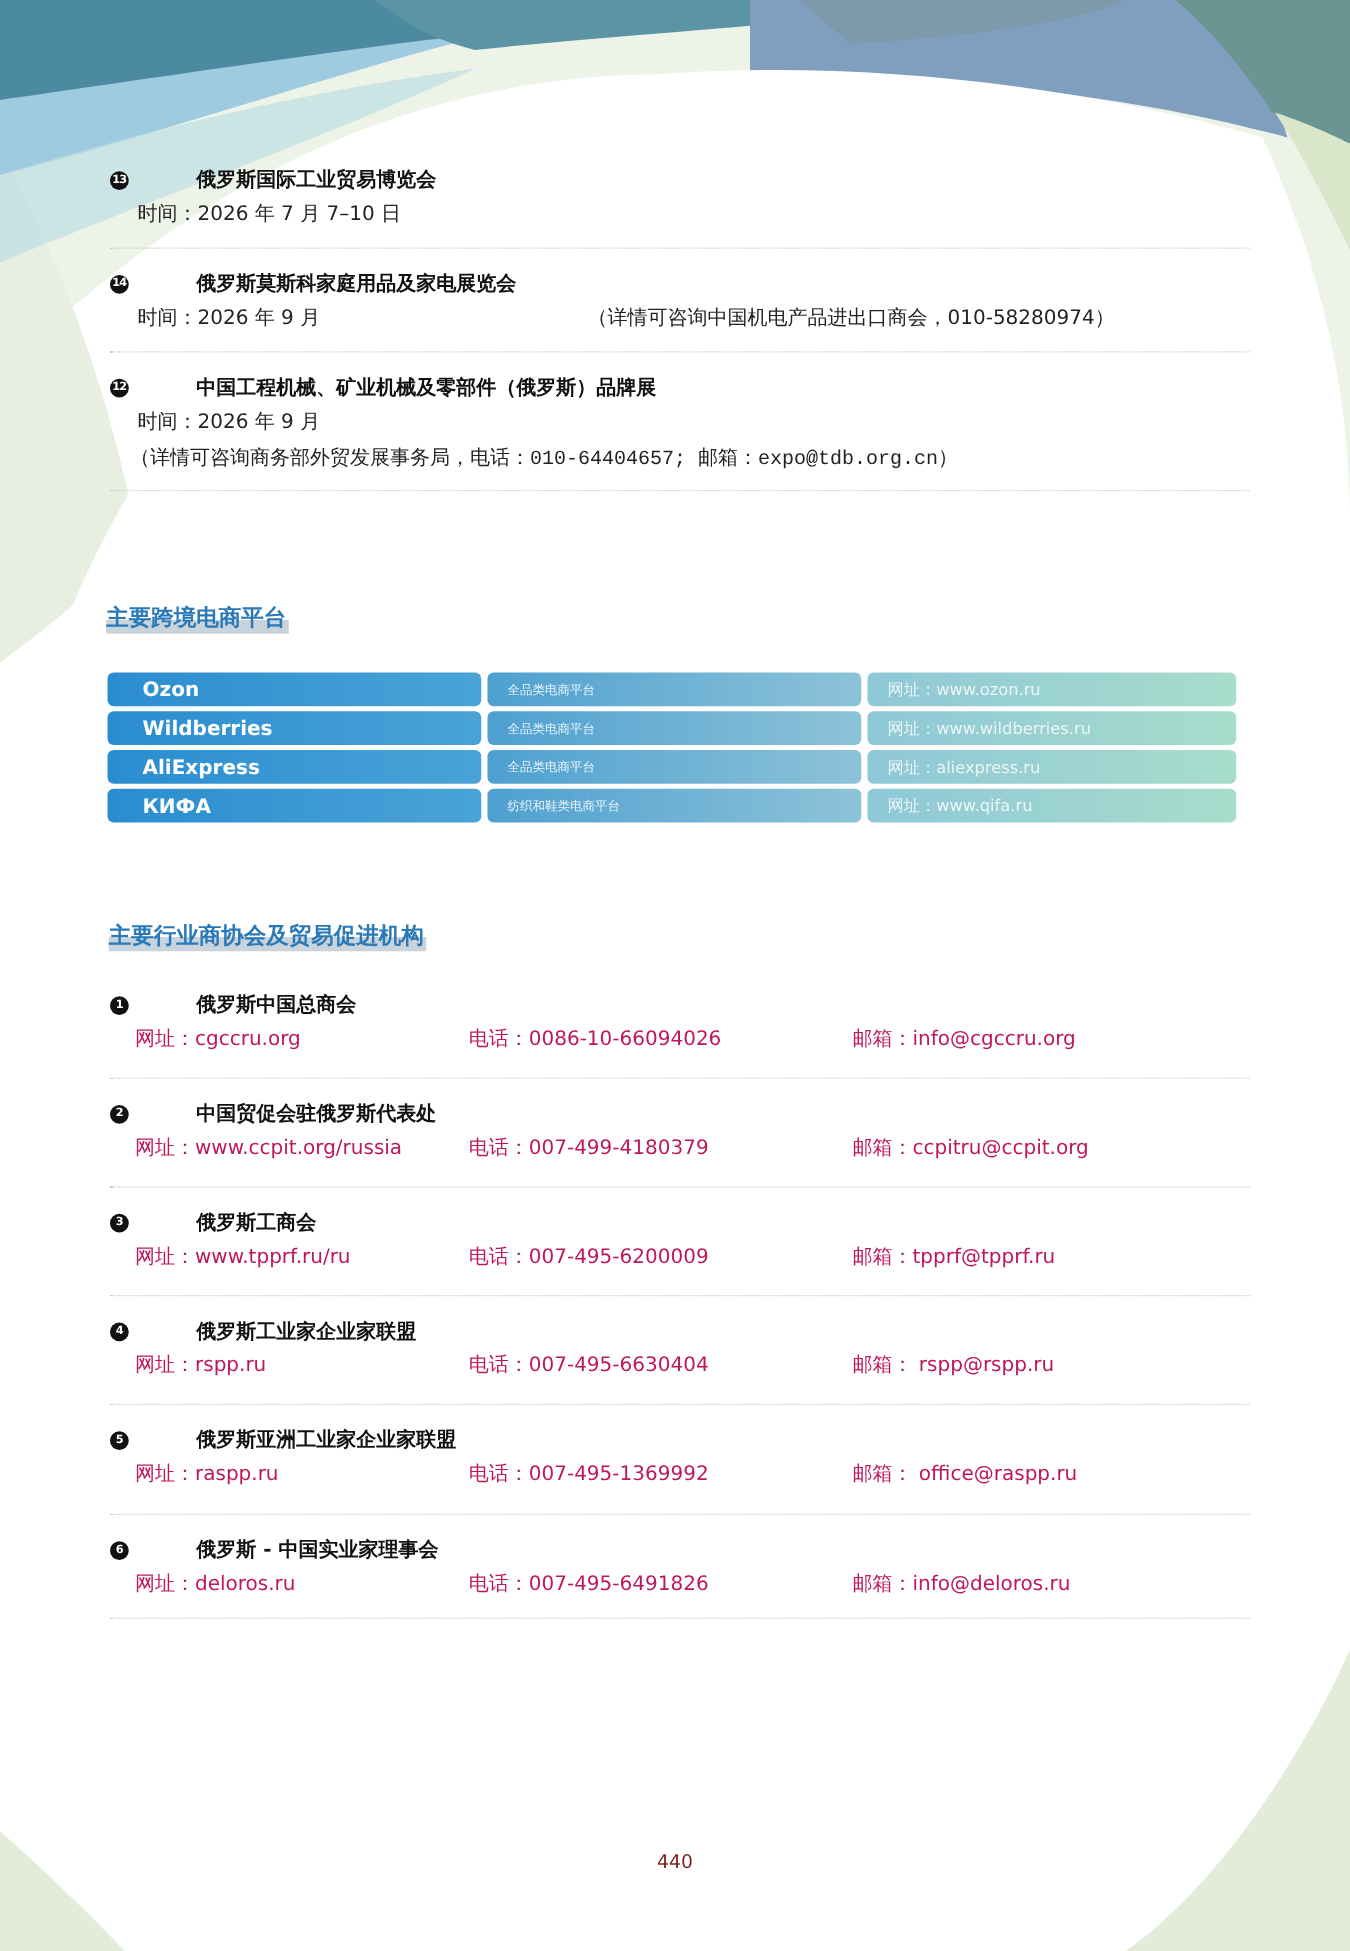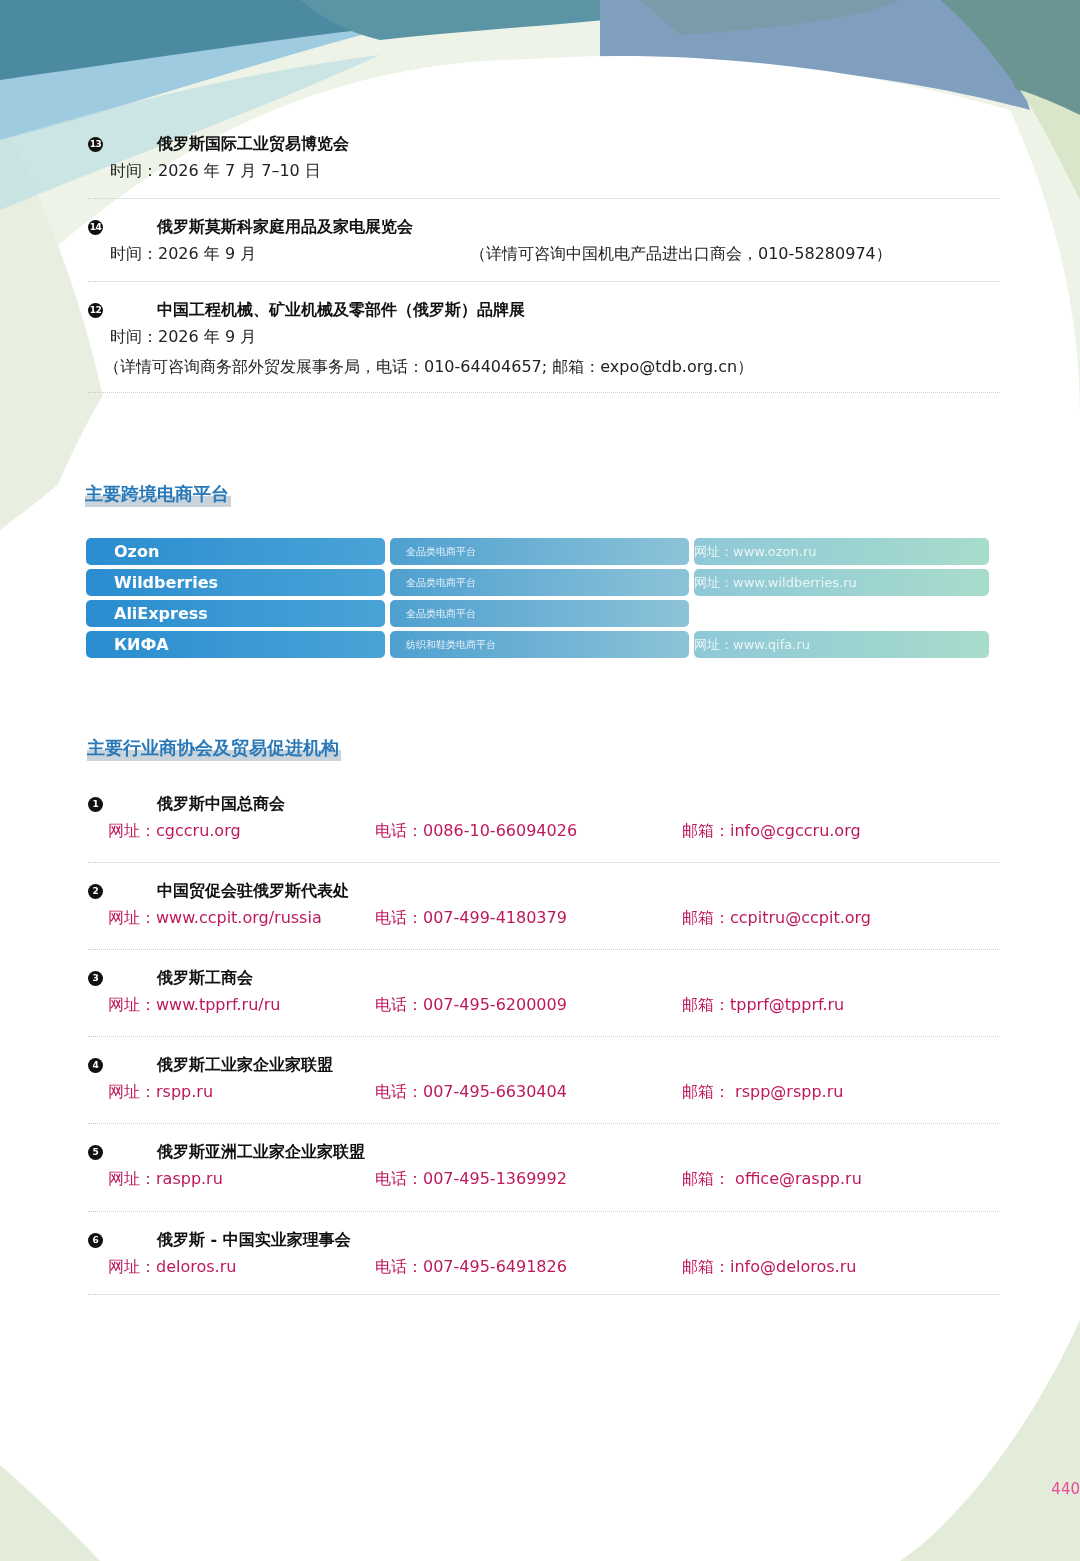--- a/index.html
+++ b/index.html
@@ -14,29 +14,29 @@
   .event-line .right { position:absolute; left:360px; top:0; }
   .divider { position:absolute; left:88px; width:912px; height:0; border-top:1.5px dotted #c9cfbf; }
 
   .section-title { position:absolute; left:85px; font-size:18px; font-weight:bold; color:#2979b8; padding:0 2px 1px 0; background:linear-gradient(to bottom, transparent 55%, #c9d3db 55%, #c9d3db 100%); }
 
   .platform-table { position:absolute; left:86px; top:538px; width:908px; }
   .prow { display:flex; height:27px; margin-bottom:4px; }
   .pcell { border-radius:5px; display:flex; align-items:center; box-sizing:border-box; white-space:nowrap; }
   .pc-name { width:299px; margin-right:5px; background:linear-gradient(to right,#2a8dd0,#4aa3d6); color:#fff; font-weight:bold; font-size:16px; padding-left:28px; }
   .pc-type { width:299px; margin-right:5px; background:linear-gradient(to right,#4ea0d0,#8dc3d8); color:#e8f3fa; font-size:10px; padding-left:16px; }
-  .pc-url { width:295px; background:linear-gradient(to right,#8ec8d8,#a8dccb); color:#eaf5f3; font-size:13px; }
+  .pc-url { width:295px; background:linear-gradient(to right,#8ec8d8,#a8dccb); color:#eaf5f3; font-size:13px; padding-left:16px; }
 
   .org { position:absolute; left:88px; width:912px; }
   .org-line { font-size:16px; color:#be185d; height:30px; line-height:30px; position:relative; white-space:nowrap; margin-left:20px; }
   .org-line .c1 { position:absolute; left:0; }
   .org-line .c2 { position:absolute; left:267px; }
   .org-line .c3 { position:absolute; left:574px; }
 
-  .page-num { position:absolute; left:0; width:1080px; top:1480px; text-align:right; font-size:15px; color:#ec4899; }
+  .page-num { position:absolute; left:0; width:1080px; top:1480px; text-align:center; font-size:15px; color:#7f1d1d; }
 </style>
 </head>
 <body>
 
 <svg class="bg" viewBox="0 0 1080 1561" xmlns="http://www.w3.org/2000/svg">
 
   <path d="M0,0 L1080,0 L1080,560 C1020,300 880,80 560,60 C300,50 120,180 0,300 Z" fill="#eef3e8"></path>
 
   <path d="M0,120 C60,230 90,330 110,430 C80,470 40,500 0,530 Z" fill="#e8efe1"></path>
 
@@ -87,21 +87,21 @@
   <div class="divider" style="top:281px;"></div>
 
   <div class="event" style="top:298px;">
     <div class="event-title">
       <span class="num-badge">12</span>
       <span>中国工程机械、矿业机械及零部件（俄罗斯）品牌展</span>
     </div>
     <div class="event-line">
       <span>时间：2026 年 9 月</span>
     </div>
-    <div class="event-line" style="margin-left:16px;">
+    <div class="event-line" style="margin-left:16px;font-family:Liberation Mono, monospace;">
       <span>（详情可咨询商务部外贸发展事务局，电话：010-64404657; 邮箱：expo@tdb.org.cn）</span>
     </div>
   </div>
   <div class="divider" style="top:392px;"></div>
 
   <div class="section-title" style="top:482px;">主要跨境电商平台</div>
 
   <div class="platform-table">
     <div class="prow">
       <div class="pcell pc-name">Ozon</div>
@@ -109,20 +109,21 @@
       <div class="pcell pc-url">网址：www.ozon.ru</div>
     </div>
     <div class="prow">
       <div class="pcell pc-name">Wildberries</div>
       <div class="pcell pc-type">全品类电商平台</div>
       <div class="pcell pc-url">网址：www.wildberries.ru</div>
     </div>
     <div class="prow">
       <div class="pcell pc-name">AliExpress</div>
       <div class="pcell pc-type">全品类电商平台</div>
+      <div class="pcell pc-url">网址：aliexpress.ru</div>
     </div>
     <div class="prow">
       <div class="pcell pc-name">КИФА</div>
       <div class="pcell pc-type">纺织和鞋类电商平台</div>
       <div class="pcell pc-url">网址：www.qifa.ru</div>
     </div>
   </div>
 
   <div class="section-title" style="top:736px;left:87px;">主要行业商协会及贸易促进机构</div>
 

